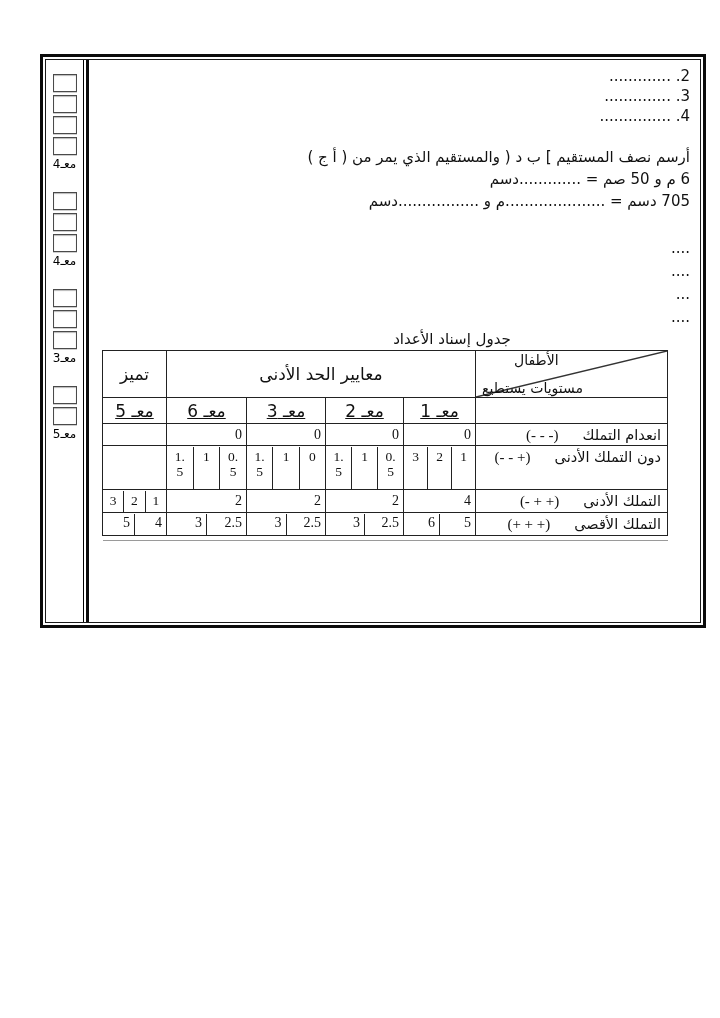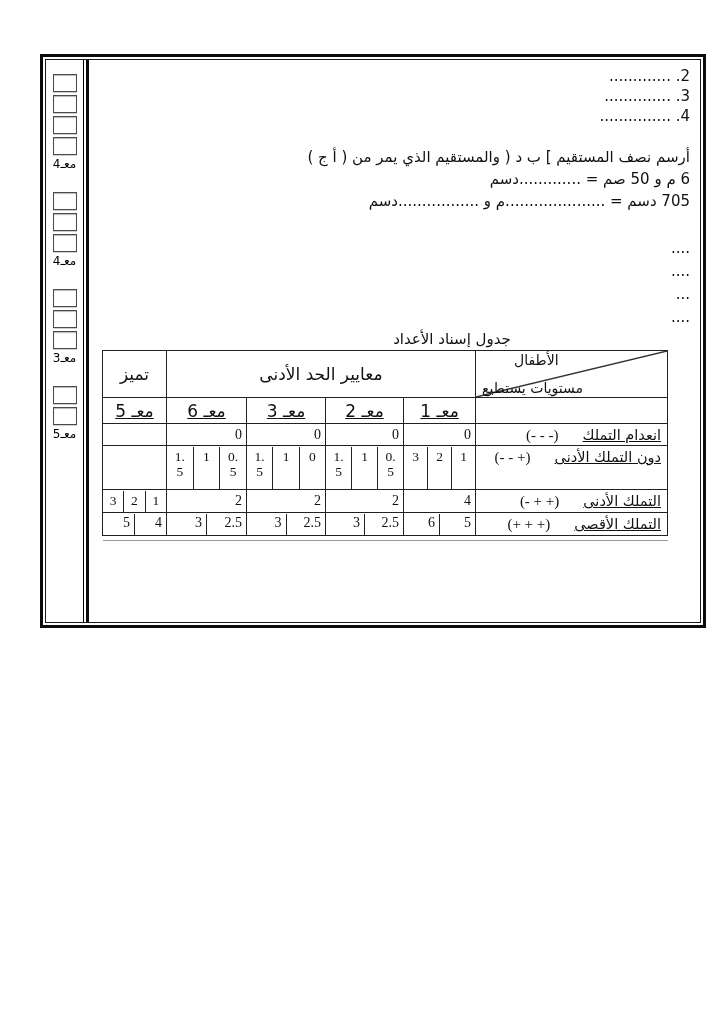--- a/index.html
+++ b/index.html
@@ -35,21 +35,21 @@
   tr.dr2 td{height:23px;}
   tr.dr3 td{height:23px;}
   .hcell{text-align:center;font-size:17px;}
   .corner{position:relative;width:100%;height:46px;}
   .corner svg{position:absolute;inset:0;width:100%;height:100%;}
   .c-top{position:absolute;top:1px;left:38px;font-size:14px;}
   .c-bottom{position:absolute;bottom:1px;left:6px;font-size:14px;}
   td.lbl{vertical-align:top;}
   .lblwrap{display:flex;flex-direction:row;justify-content:flex-start;gap:24px;
            padding:2px 5px 0 4px;position:relative;}
-  .lbl-txt{font-size:14.5px;white-space:nowrap;text-decoration:underline;}
+  .lbl-txt{font-size:14.5px;white-space:nowrap;}
   .lbl-sym{font-size:15px;font-family:"Liberation Serif",serif;white-space:nowrap;}
   td.val{direction:ltr;text-align:right;padding:0 4px 0 1px;
          font-family:"Liberation Serif",serif;font-size:14px;}
   td.p0{padding:0;}
   .subwrap{display:flex;direction:rtl;}
   tr.dr1 .subwrap{height:42px;}
   tr.dr2 .subwrap{height:21px;}
   tr.dr3 .subwrap{height:21px;}
   .sub{flex:1 1 0;direction:ltr;font-family:"Liberation Serif",serif;box-sizing:border-box;}
   .sub:not(:last-child){border-left:1px solid #222;}

